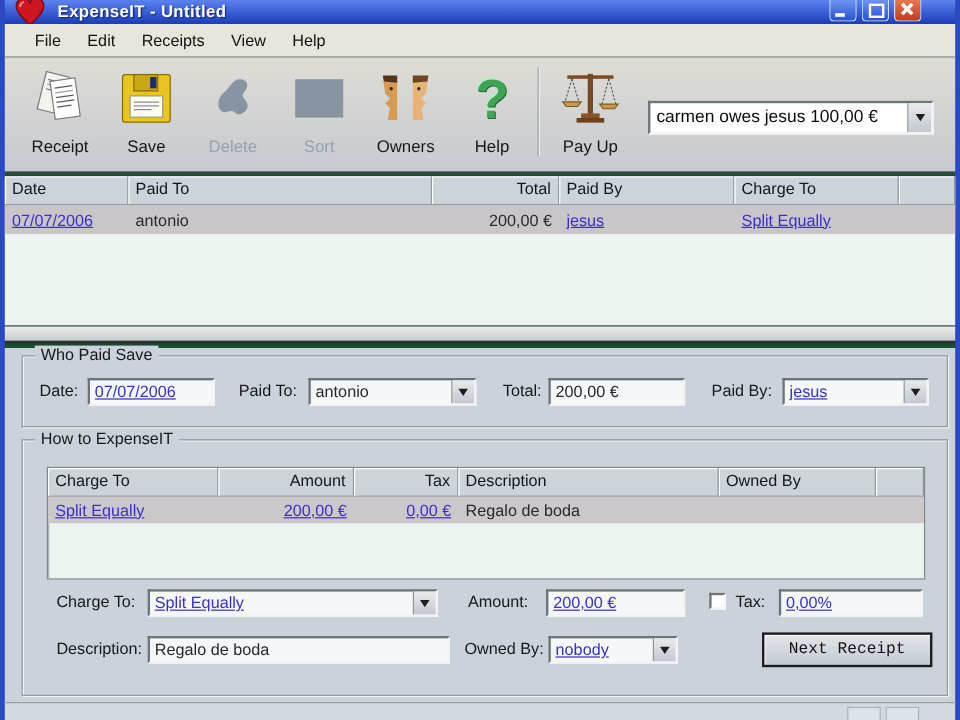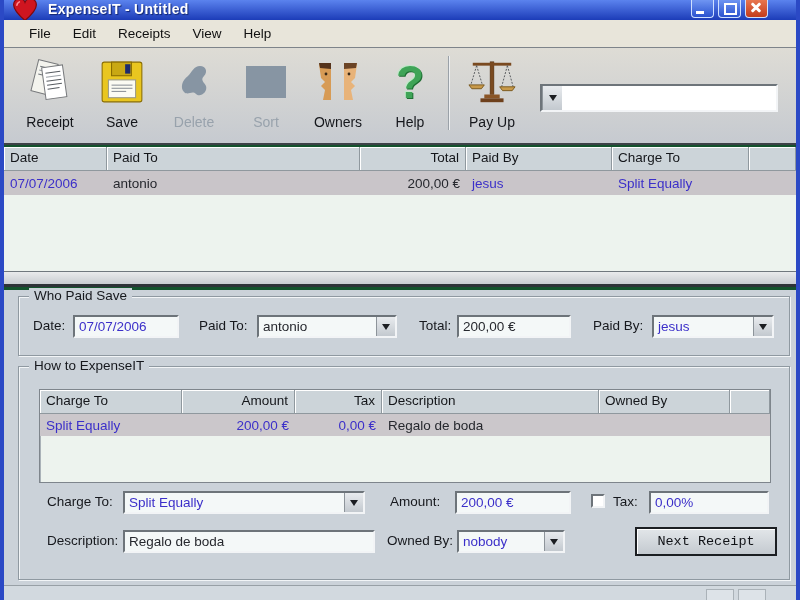--- a/index.html
+++ b/index.html
@@ -46,21 +46,21 @@
   .tri{width:0;height:0;border-left:4px solid transparent;border-right:4px solid transparent;border-top:6px solid #1c1e22;}
 
   
   .grid{position:absolute;left:0;right:0;top:147px;height:124px;background:#edf3ee;}
   .grid-head{display:flex;height:23px;background:#ccd4d9;border-bottom:1px solid #8f989e;}
   .gh{box-sizing:border-box;padding:3px 6px;border-right:1px solid #8f989e;box-shadow:inset 1px 1px 0 #fff;
       font-size:13.5px;color:#14161a;white-space:nowrap;overflow:hidden;cursor:pointer;}
   .grid-row{display:flex;height:24px;background:#c9c5c9;align-items:center;cursor:pointer;}
   .gc{box-sizing:border-box;padding:0 6px;font-size:13.5px;white-space:nowrap;overflow:hidden;}
   .num{text-align:right;}
-  .blue{color:#3b2fc9;}
+  .blue{color:#3b2fc9;text-decoration:underline;}
   .dark{color:#26282e;}
 
   
   .splitter{position:absolute;left:0;right:0;top:271px;height:16px;background:linear-gradient(#e9ebec,#c9cdd1);
     border-top:1px solid #70787e;border-bottom:3px solid #2e3338;box-sizing:border-box;cursor:row-resize;}
 
   
   .lower{position:absolute;left:0;right:0;top:290px;bottom:14px;background:#cbd2d9;}
   .gb{position:absolute;border:1px solid #8f99a1;box-shadow:inset 1px 1px 0 #f2f5f7, 1px 1px 0 #f2f5f7;}
   .leg{position:absolute;top:-9px;left:10px;background:#cbd2d9;padding:0 5px;font-size:13.5px;color:#16181d;}
@@ -213,20 +213,21 @@
           <path d="M2 28 L18 28 L15 32 L5 32 Z" fill="#c89a4a" stroke="#7a5a20"></path>
           <path d="M34 30 L50 30 L47 34 L37 34 Z" fill="#c89a4a" stroke="#7a5a20"></path>
           <rect x="18" y="38" width="16" height="4" fill="#8a5526"></rect>
           <rect x="14" y="42" width="24" height="4" fill="#6e401c"></rect>
         </svg>
       </span>
       <span class="tlabel">Pay Up</span>
     </div>
 
     <div class="balance-combo">
+      <span class="cval">carmen owes jesus 100,00 €</span>
       <span class="arrowbtn">
           <span class="tri"></span>
         </span>
     </div>
   </div>
 
   <div class="grid">
     <div class="grid-head">
       <div class="gh" style="width:103px">Date</div>
       <div class="gh" style="width:253px">Paid To</div>

